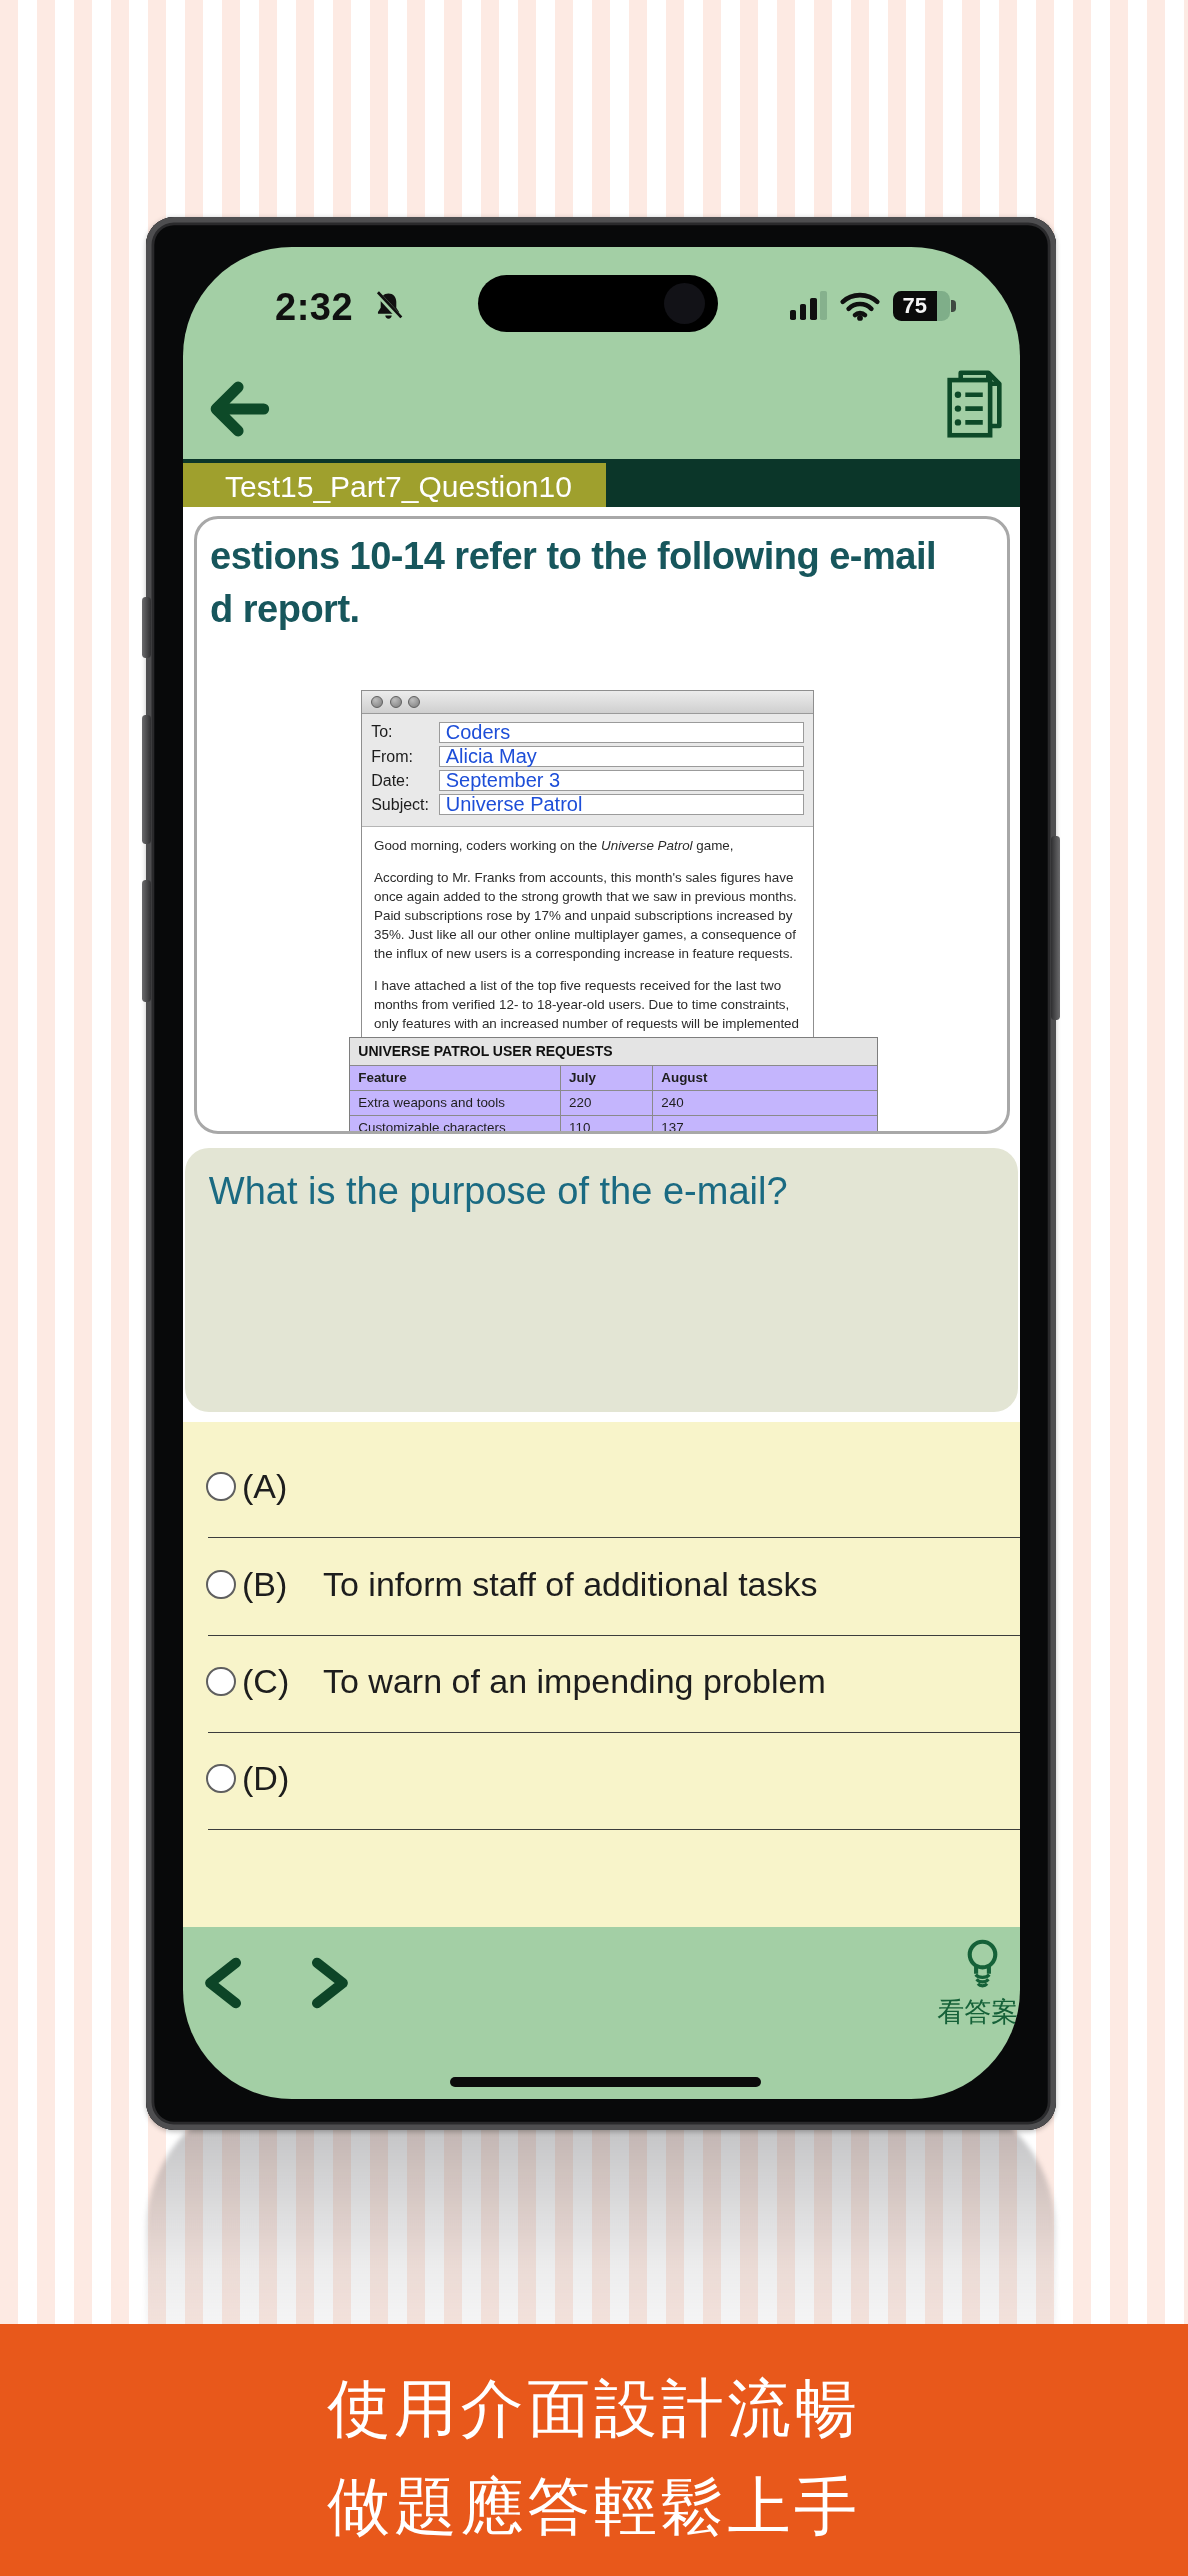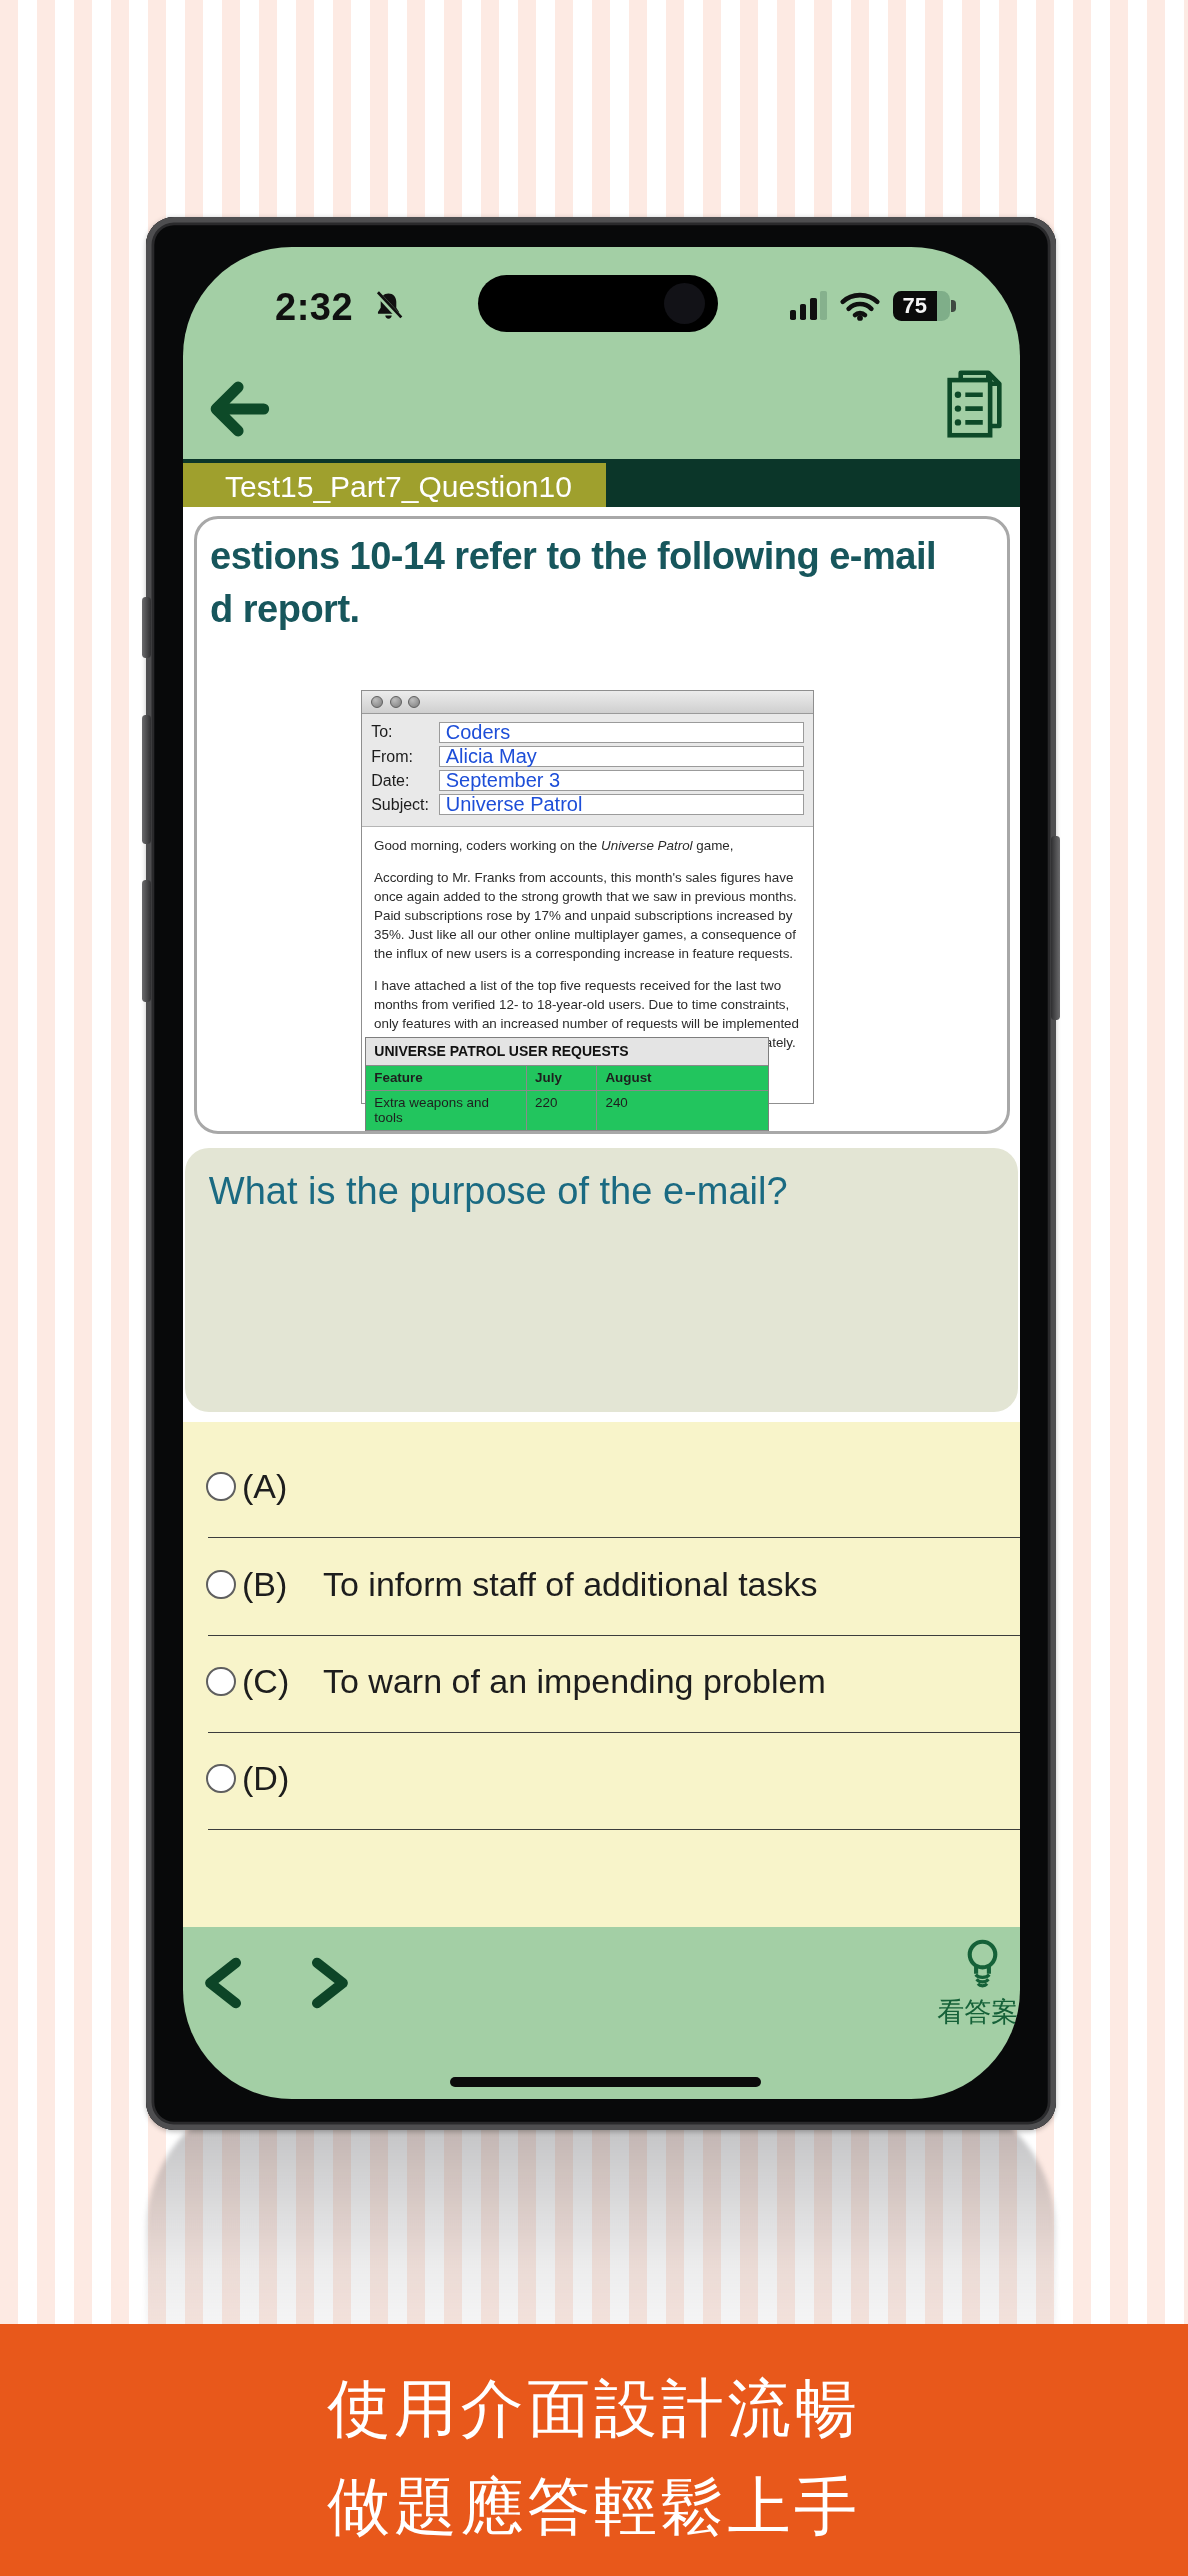--- a/index.html
+++ b/index.html
@@ -64,21 +64,21 @@
   .email-titlebar{height:22px;background:linear-gradient(#ececec,#cfcfcf);border-bottom:0.9px solid #9a9a9a;
     display:flex;align-items:center;gap:6.4px;padding-left:9.2px;}
   .email-titlebar b{width:12px;height:12px;border-radius:50%;background:radial-gradient(circle at 35% 30%,#bdbdbd,#7c7c7c);border:0.9px solid #5f5f5f;box-sizing:border-box;}
   .email-fields{background:#e9e9e9;padding:5.5px 9.2px 7.4px 9.2px;border-bottom:0.9px solid #b5b5b5;}
   .efrow{display:flex;align-items:center;margin:2.8px 0;}
   .efrow .lab{width:68px;font-weight:normal;font-size:16px;color:#1c1c1c;}
   .efrow .val{flex:1;background:#fff;border:0.9px solid #9b9b9b;height:19.3px;line-height:19.3px;font-size:20px;color:#1d4ed8;padding-left:5.5px;}
   .email-body{padding:9.2px 12px 5.5px 12px;font-size:13.4px;line-height:1.42;color:#2b2b2b;}
   .email-body p{margin:0 0 13px 0;}
   
-  .req-table{position:absolute;left:168px;top:518px;width:404px;border:1.8px solid #7e7e7e;background:#22c55e;box-sizing:border-box;}
+  .req-table{position:absolute;left:152px;top:518px;width:529px;border:1.8px solid #7e7e7e;background:#c4b5fd;box-sizing:border-box;}
   .req-title{background:#e4e4e4;font-weight:bold;font-size:14px;color:#111;padding:5.5px 8.3px;border-bottom:1.8px solid #8a8a8a;}
   .req-row{display:flex;border-bottom:0.9px solid #8a8a8a;}
   .req-row:last-child{border-bottom:none;}
   .req-row span{font-size:13.4px;color:#1e1e1e;padding:4.6px 8.3px;box-sizing:border-box;}
   .req-row .c1{width:40%;border-right:0.9px solid #8a8a8a;}
   .req-row .c2{width:17.5%;border-right:0.9px solid #8a8a8a;}
   .req-row .c3{width:42.5%;}
   .req-head span{font-weight:bold;}
   
   .question-box{position:absolute;left:1.8px;top:901px;width:833px;height:264px;background:#e3e5d4;border-radius:24px;}

